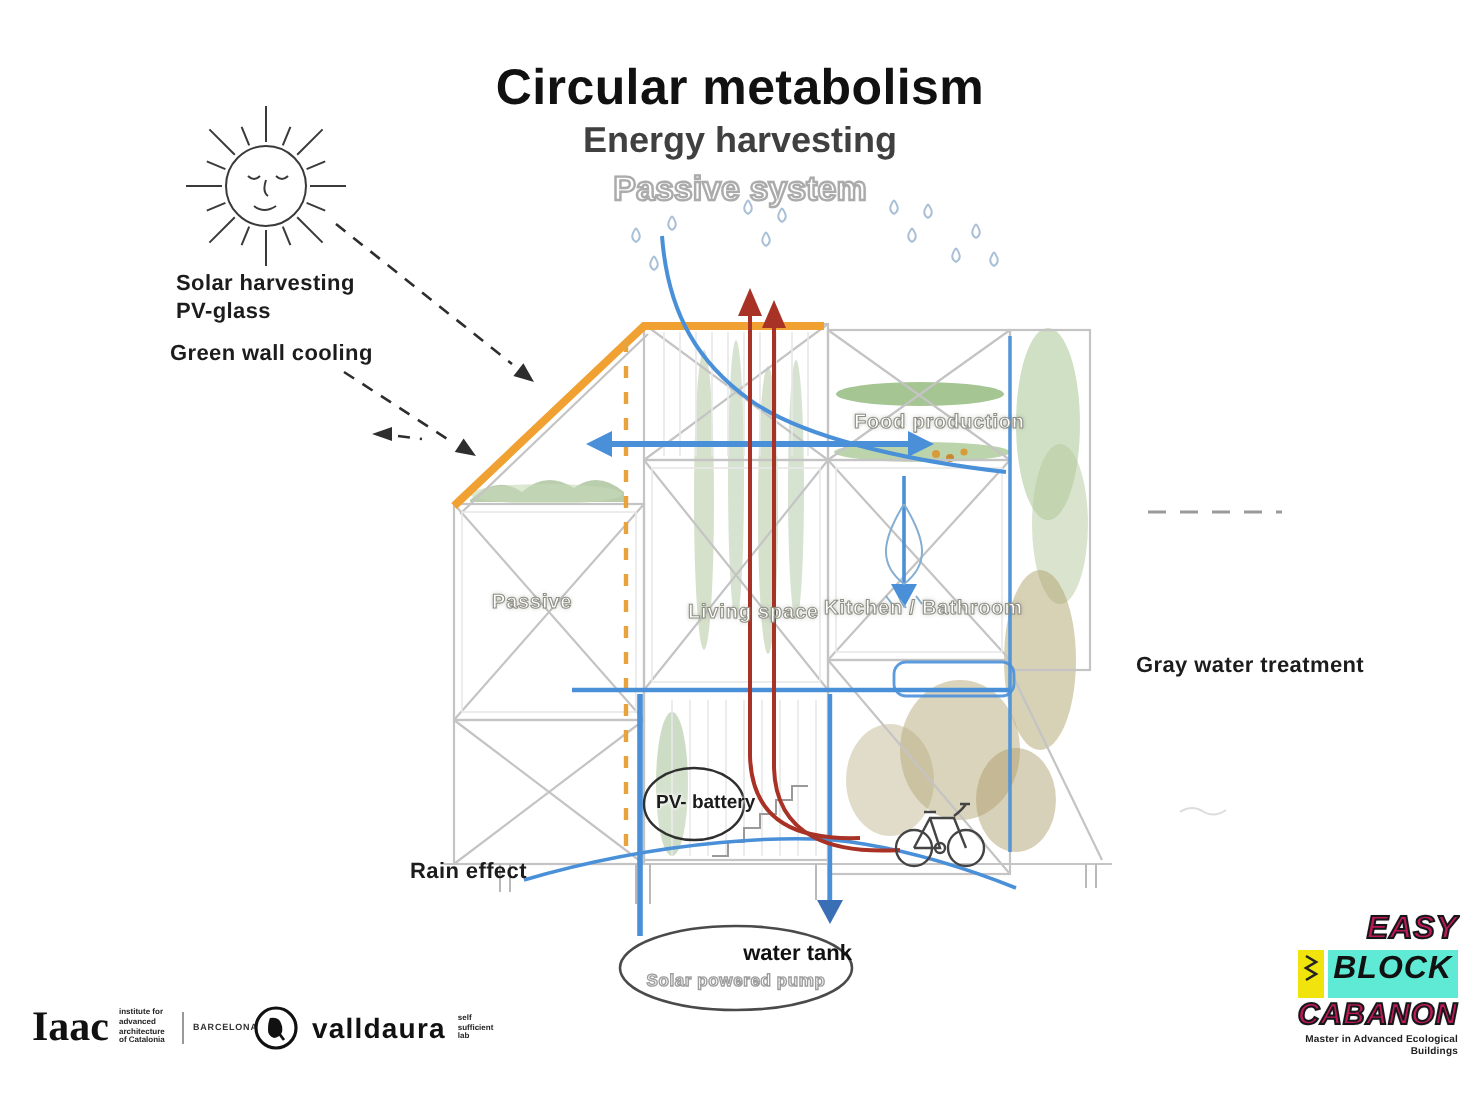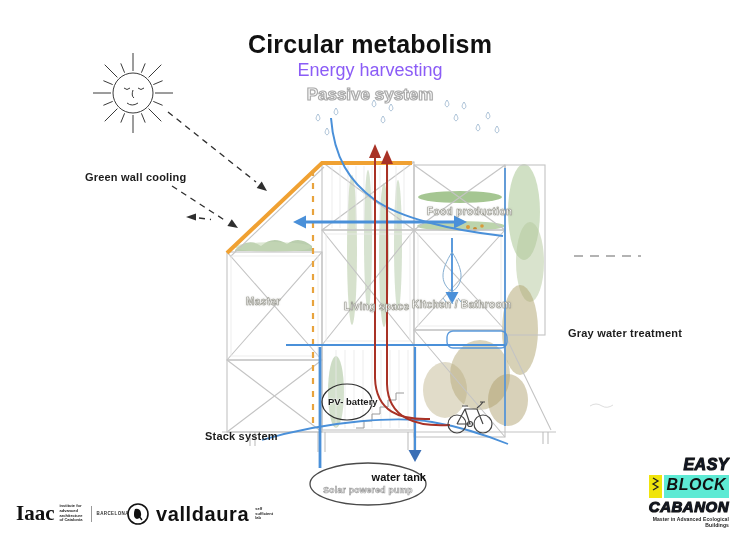--- a/index.html
+++ b/index.html
@@ -4,44 +4,44 @@
 <style>
   html,body{margin:0;padding:0;background:#fff;}
   .page{position:relative;width:730px;height:548px;background:#fff;overflow:hidden;
         font-family:"Liberation Sans",sans-serif;}
   svg{position:absolute;left:0;top:0;}
   .abs{position:absolute;}
   .preline{white-space:pre-line;}
   
   .title-wrap{left:210px;top:30px;width:320px;text-align:center;}
   .title-main{font-size:25px;font-weight:bold;color:#111;letter-spacing:.2px;}
-  .title-sub{font-size:18px;font-weight:normal;color:#8b5cf6;margin-top:1px;}
+  .title-sub{font-size:18px;font-weight:bold;color:#404040;margin-top:1px;}
   .title-ghost{font-size:17px;font-weight:bold;color:#fff;
                -webkit-text-stroke:1.2px #ababab;text-shadow:0 0 1px #b5b5b5;margin-top:4px;}
   
   .label{position:absolute;font-weight:bold;color:#1c1c1c;font-size:11px;line-height:1.3;letter-spacing:.2px;}
   
   .room{position:absolute;font-weight:bold;color:#fff;font-size:10px;letter-spacing:.4px;
         -webkit-text-stroke:.55px #8f8f85;text-shadow:0 0 2px rgba(110,110,100,.5);}
   .pvlabel{position:absolute;font-weight:bold;color:#1c1c1c;font-size:9.5px;
            text-shadow:0 0 2px #fff,0 0 2px #fff;}
   .tank-main{left:310px;top:471px;width:116px;text-align:right;font-size:11px;font-weight:bold;color:#111;}
   .tank-sub{left:310px;top:485px;width:116px;text-align:center;font-size:8.5px;font-weight:bold;
             color:#fff;-webkit-text-stroke:.7px #9f9f9f;letter-spacing:.3px;}
   
   .iaac-wrap{left:16px;top:503px;display:flex;align-items:center;gap:5px;}
   .iaac-name{font-family:"Liberation Serif",serif;font-weight:bold;font-size:21px;color:#111;line-height:1;}
   .iaac-desc{font-size:4px;line-height:1.2;color:#222;font-weight:bold;width:26px;}
   .iaac-sep{width:1px;height:16px;background:#999;}
   .iaac-city{font-size:4.5px;color:#333;font-weight:bold;letter-spacing:.4px;}
   .vall-wrap{left:126px;top:502px;display:flex;align-items:center;gap:6px;}
-  .vall-name{font-size:20px;font-weight:bold;color:#111;letter-spacing:.6px;}
+  .vall-name{font-size:14px;font-weight:bold;color:#111;letter-spacing:.6px;}
   .vall-desc{font-size:4px;line-height:1.2;color:#222;font-weight:bold;}
   .maeb-wrap{left:645px;top:457px;width:84px;text-align:right;}
-  .ol-italic{font-style:italic;font-weight:900;color:#0f172a;-webkit-text-stroke:1px #161616;
+  .ol-italic{font-style:italic;font-weight:900;color:#be185d;-webkit-text-stroke:1px #161616;
              text-shadow:0 0 1px #444;letter-spacing:.5px;}
   .maeb-row1{font-size:16px;line-height:1.05;}
   .maeb-row2{display:flex;justify-content:flex-end;align-items:stretch;gap:2px;margin:1px 0;}
   .maeb-chip{width:13px;background:#F0E40C;position:relative;}
   .maeb-block{background:#5eead4;color:#111;font-style:italic;font-weight:900;font-size:16px;
               padding:0 3px;letter-spacing:.5px;line-height:19px;}
   .maeb-row3{font-size:15px;line-height:1.1;letter-spacing:.5px;}
   .maeb-tag{font-size:5px;font-weight:bold;color:#222;margin-top:1px;letter-spacing:.1px;}
 </style>
 </head>
@@ -189,26 +189,28 @@
 
     <ellipse cx="368" cy="484" rx="58" ry="21" stroke="#4a4a4a" stroke-width="1.3" fill="#ffffff"></ellipse>
   </svg>
 
   <div class="abs title-wrap">
     <div class="title-main">Circular metabolism</div>
     <div class="title-sub">Energy harvesting</div>
     <div class="title-ghost">Passive system</div>
   </div>
 
+  <div class="label preline" style="left:88px;top:135px;">Solar harvesting
+PV-glass</div>
   <div class="label" style="left:85px;top:170px;">Green wall cooling</div>
   <div class="label" style="left:568px;top:326px;">Gray water treatment</div>
-  <div class="label" style="left:205px;top:429px;">Stack system</div>
+  <div class="label" style="left:205px;top:429px;">Rain effect</div>
 
   <div class="room" style="left:427px;top:206px;">Food production</div>
-  <div class="room" style="left:246px;top:296px;">Master</div>
+  <div class="room" style="left:246px;top:296px;">Passive</div>
   <div class="room" style="left:344px;top:301px;">Living space</div>
   <div class="room" style="left:412px;top:299px;">Kitchen / Bathroom</div>
   <div class="pvlabel" style="left:328px;top:396px;">PV- battery</div>
 
   <div class="abs tank-main">water tank</div>
   <div class="abs tank-sub">Solar powered pump</div>
 
   <div class="abs iaac-wrap">
     <div class="iaac-name">Iaac</div>
     <div class="iaac-desc preline">institute for

